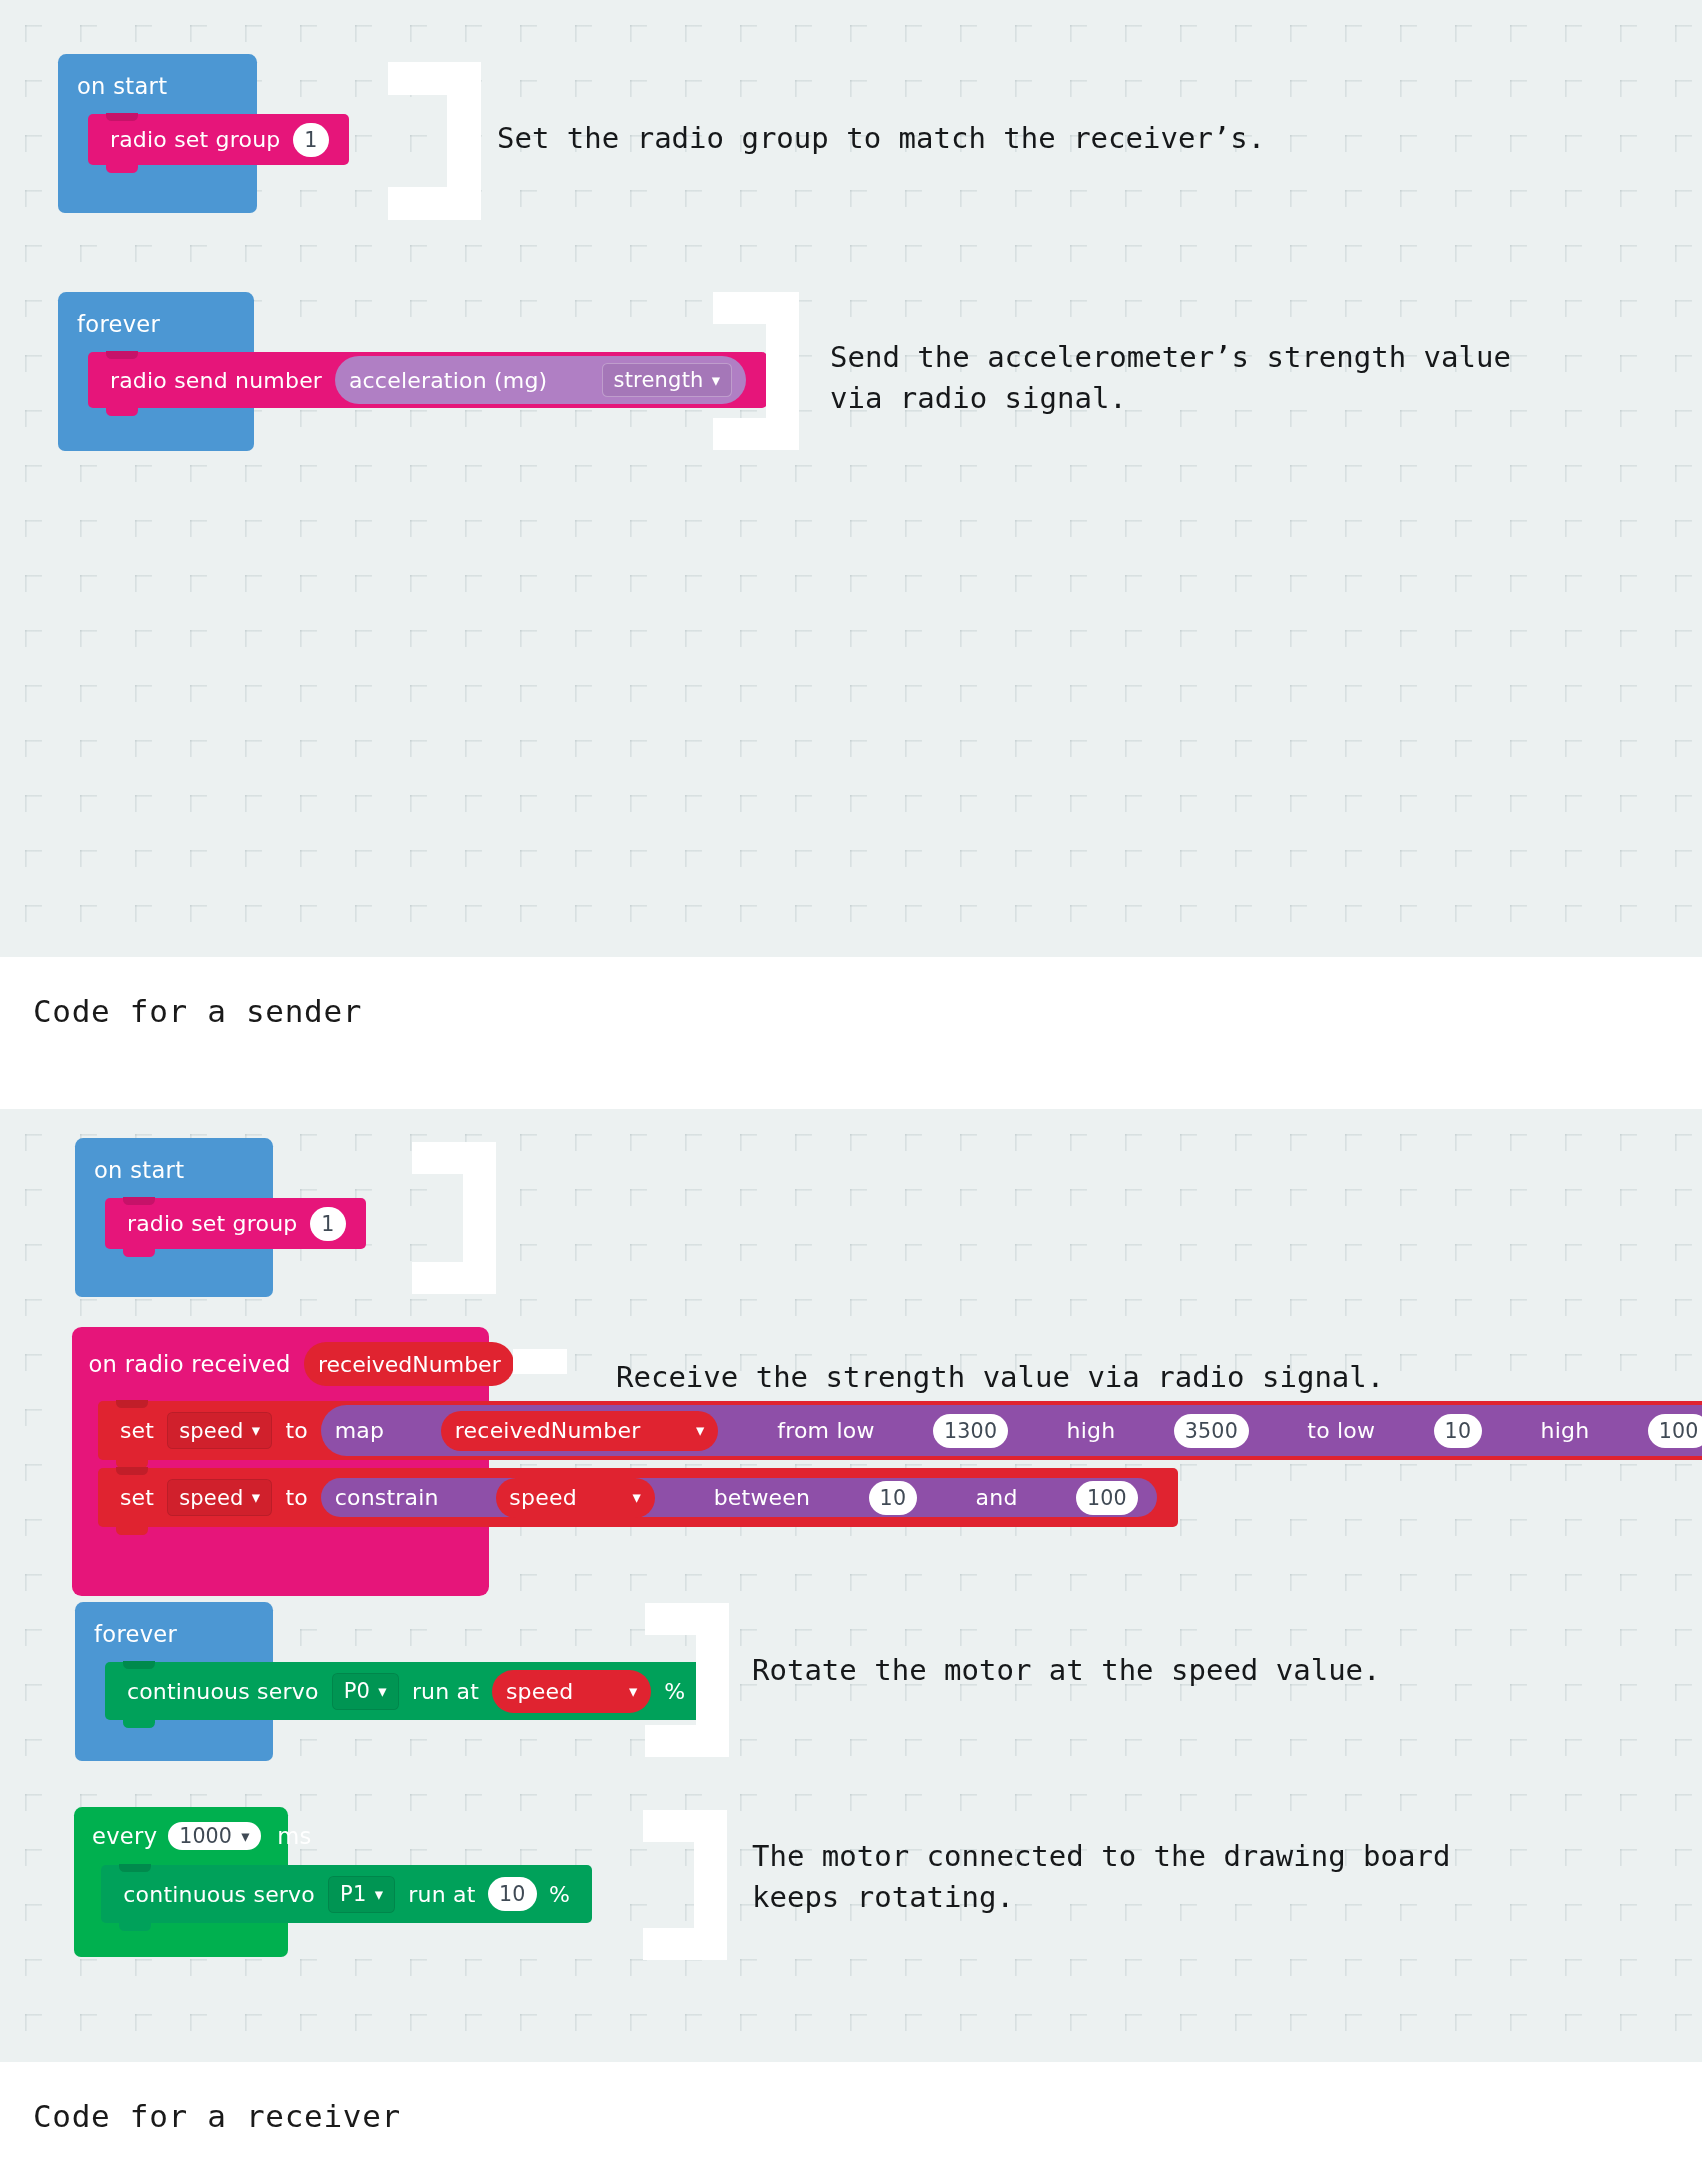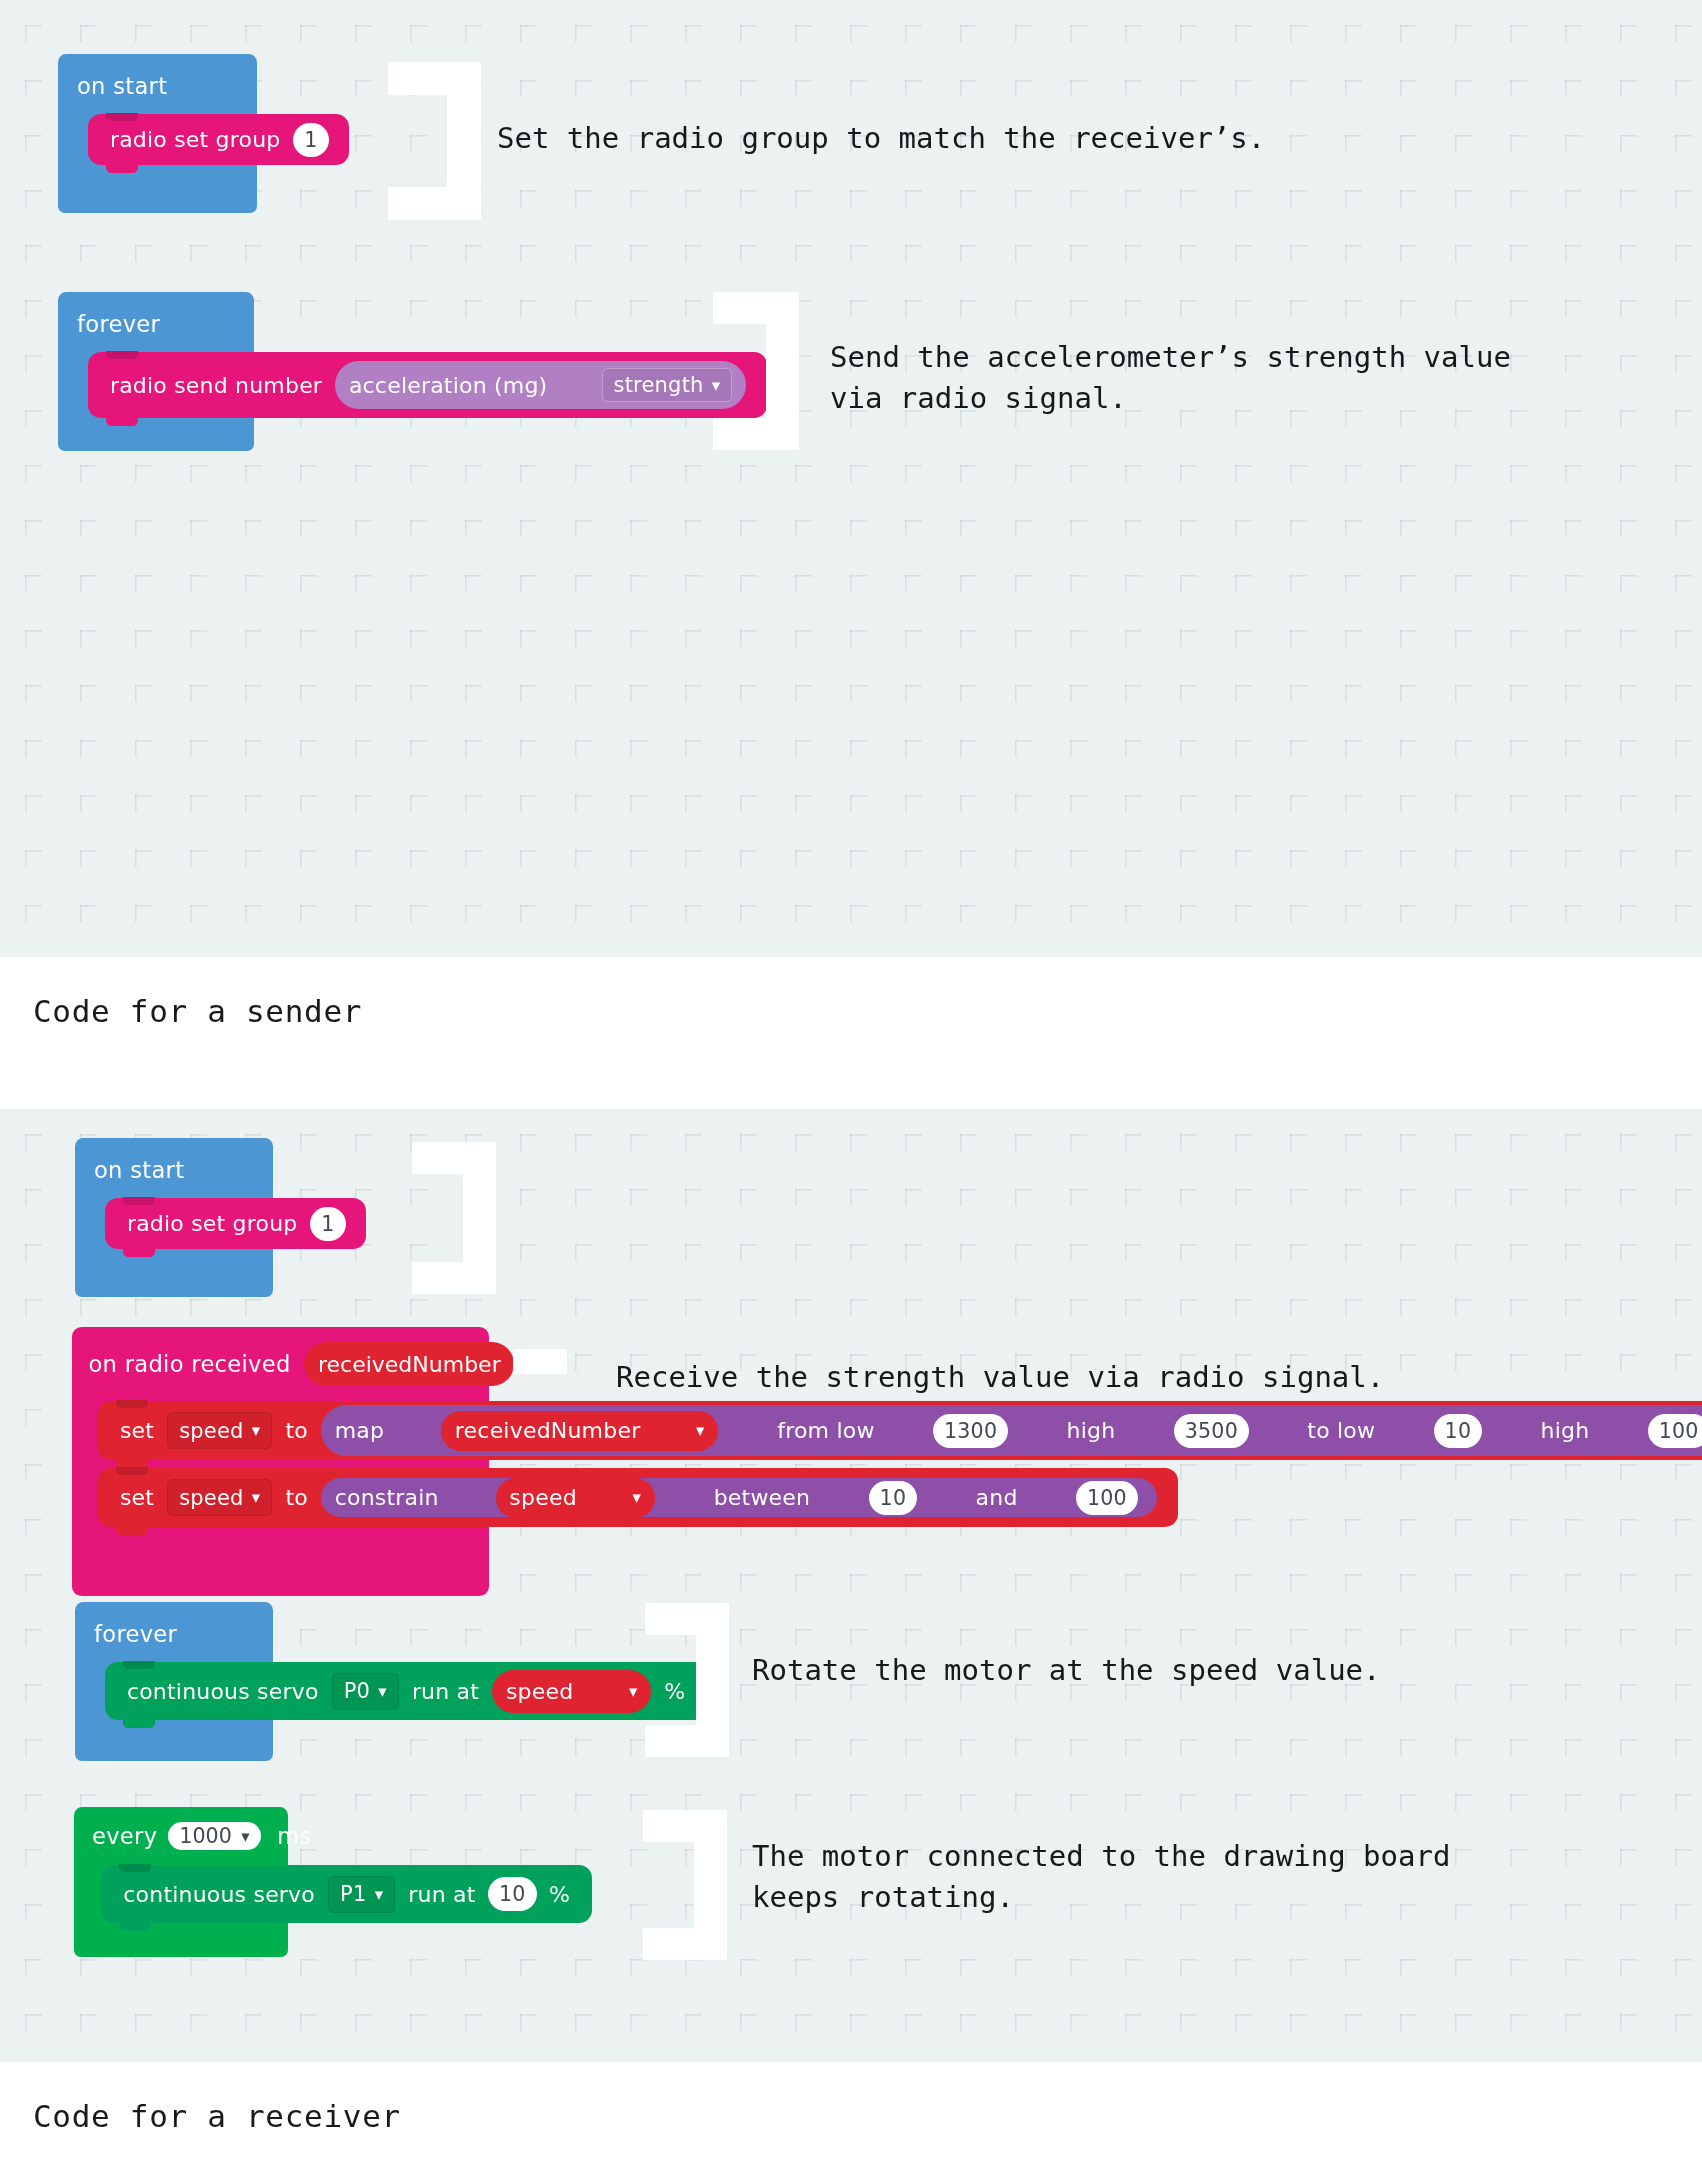--- a/index.html
+++ b/index.html
@@ -89,21 +89,21 @@
     white-space:nowrap;
   }
   .blue{background:#4C97D3;}
   .green-hat{background:#00B04F;}
   .magenta-hat{background:#E6157A;}
 
   .stmt{
     position:relative;
     display:inline-flex;
     align-items:center;
-    border-radius:13px;
+    border-radius:5px;
     padding:0 15px;
     box-sizing:border-box;
     white-space:nowrap;
     font-family:"DejaVu Sans", sans-serif;
     font-size:22px;
     color:#fff;
     letter-spacing:0.2px;
   }
   .stmt.magenta{background:#E6157A;}
   .stmt.red{background:#E02330;}
@@ -207,21 +207,21 @@
     <div class="arm" style="left:0;top:0;width:93px;height:33px;"></div>
     <div class="arm" style="right:0;top:0;width:34px;height:158px;"></div>
     <div class="arm" style="left:0;bottom:0;width:93px;height:33px;"></div>
   </div>
 
   <div class="note" style="left:497px;top:118px;">Set the radio group to match the receiver’s.</div>
 
   <div class="blk" style="left:58px;top:292px;">
     <div class="hat blue" style="width:196px;height:159px;">
       <div class="hat-label" style="position:absolute;left:19px;top:19px;">forever</div>
-      <div class="stmt magenta" style="position:absolute;left:30px;top:60px;height:66px;">
+      <div class="stmt magenta" style="position:absolute;left:30px;top:60px;height:56px;">
         <span class="lbl">radio send number</span>
         <span class="reporter purple" style="height:48px;">
           <span>acceleration (mg)</span>
           <span class="inner-drop">
             <span>strength</span>
             <span class="caret">▾</span>
           </span>
         </span>
       </div>
     </div>

